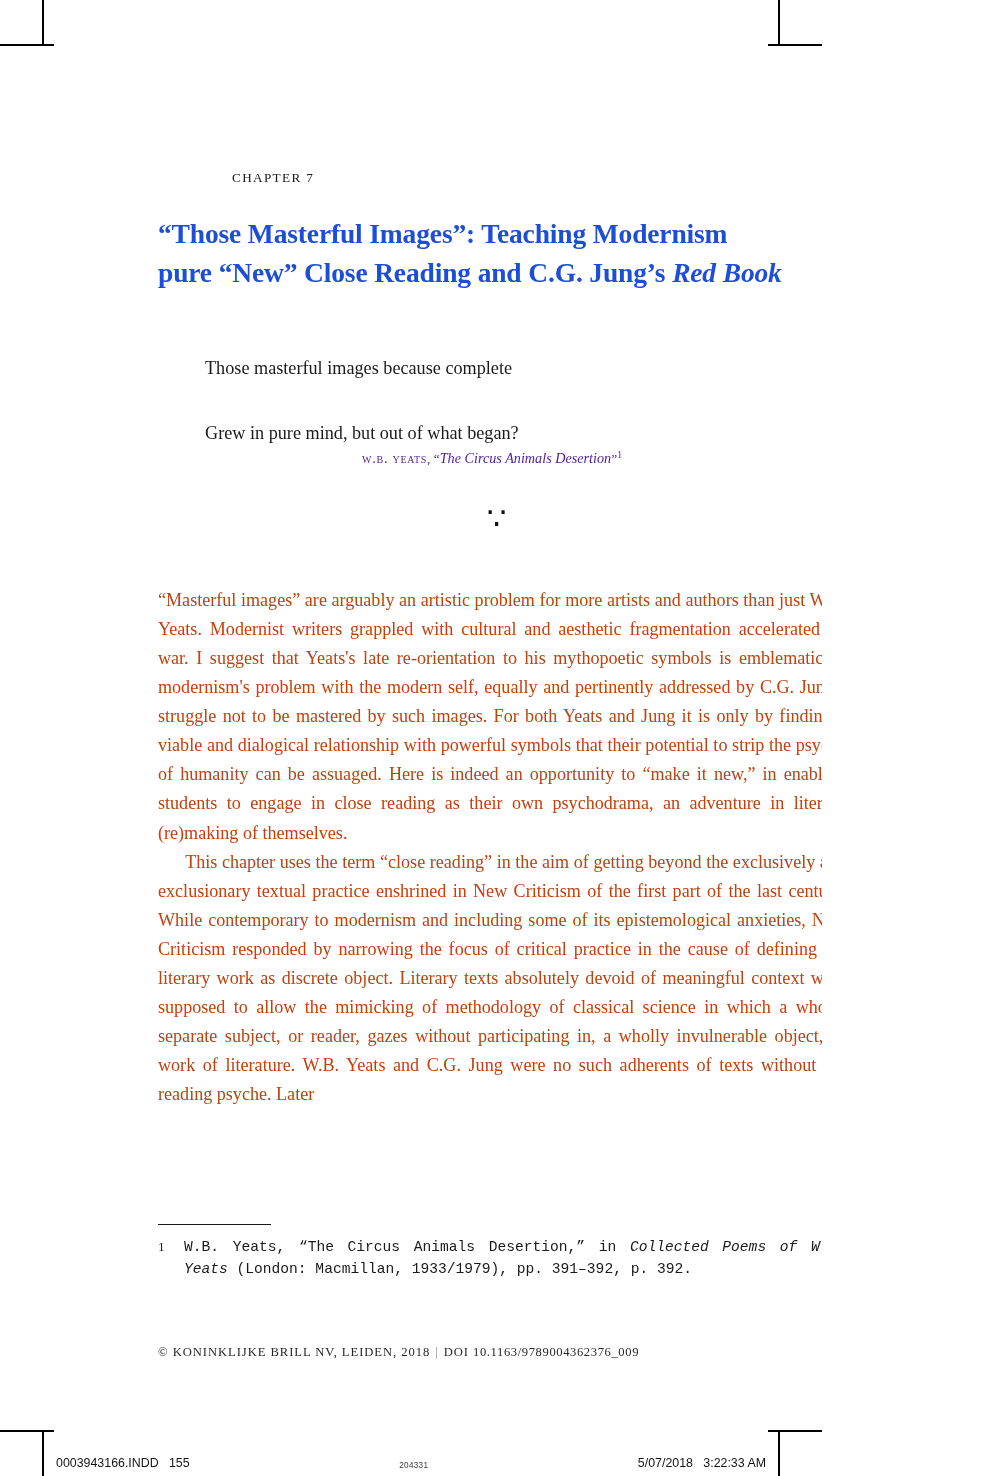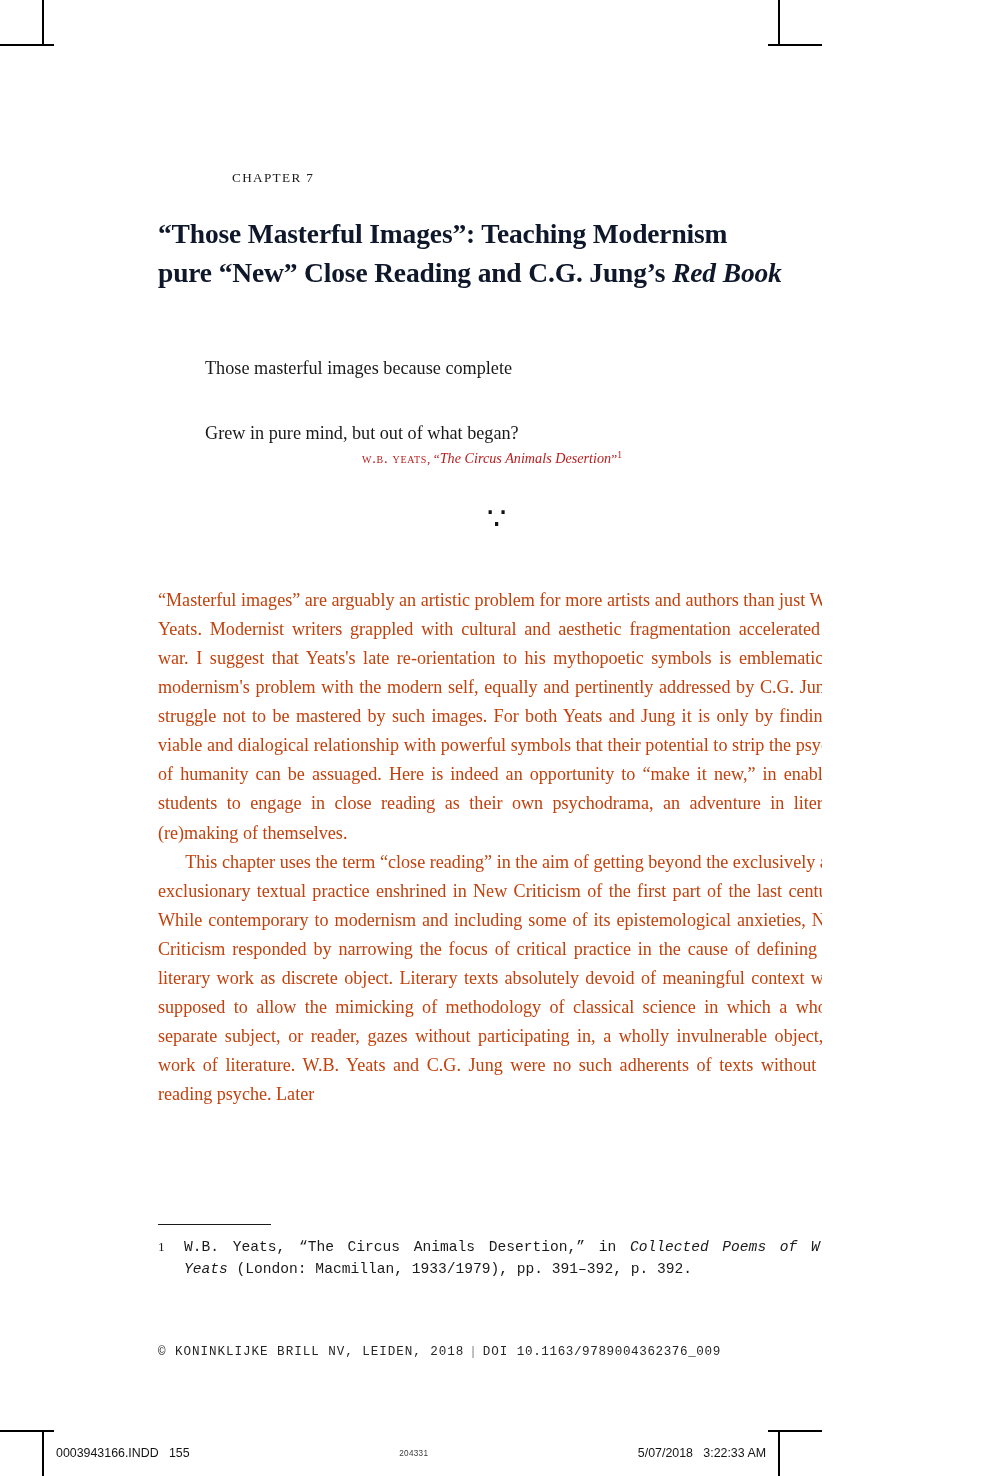--- a/index.html
+++ b/index.html
@@ -55,21 +55,21 @@
     text-transform: uppercase;
     color: #1a1a1a;
   }
 
   .chapter-title {
     margin-top: 28px;
     font-size: 27.5px;
     font-weight: bold;
     line-height: 1.42;
     letter-spacing: -0.15px;
-    color: #0f172a;
+    color: #1d4ed8;
   }
   .chapter-title .ital {
     font-style: italic;
   }
 
   .author {
     margin-top: 44px;
     margin-left: 74px;
     font-size: 17.5px;
     font-style: italic;
@@ -84,21 +84,21 @@
   .epigraph-line {
     font-size: 18.2px;
     line-height: 1.57;
     color: #1a1a1a;
     margin-top: 36px;
   }
   .epigraph-source {
     margin-top: 3px;
     text-align: center;
     font-size: 13.4px;
-    color: #b91c1c;
+    color: #4c1d95;
     padding-right: 56px;
   }
   .epigraph-source .sc {
     font-variant: small-caps;
     text-transform: lowercase;
     letter-spacing: 0.7px;
     font-size: 14.4px;
   }
   .epigraph-source .work {
     font-style: italic;
@@ -171,40 +171,39 @@
   
   .copyright {
     position: absolute;
     left: 158px;
     top: 1345px;
     width: 688px;
     font-size: 12.6px;
     letter-spacing: 0.95px;
     color: #262626;
     font-variant: small-caps;
-    font-family: Liberation Mono, monospace;
   }
   .copyright .sep {
     display: inline-block;
     padding: 0 5px;
     color: #888888;
   }
   .copyright .doi-num {
     font-variant: normal;
     letter-spacing: 0.6px;
   }
 
   
   .printer-footer {
     position: absolute;
     left: 56px;
     right: 56px;
-    bottom: 16px;
+    bottom: 6px;
     display: flex;
-    align-items: center;
+    align-items: flex-end;
     justify-content: space-between;
     font-family: "Liberation Sans", "DejaVu Sans", sans-serif;
     font-size: 12.4px;
     color: #141414;
   }
   .printer-footer .left  { white-space: pre; }
   .printer-footer .mid   { font-size: 8.2px; color: #3a3a3a; letter-spacing: 0.3px; }
   .printer-footer .right { white-space: pre; }
 </style>
 </head>

